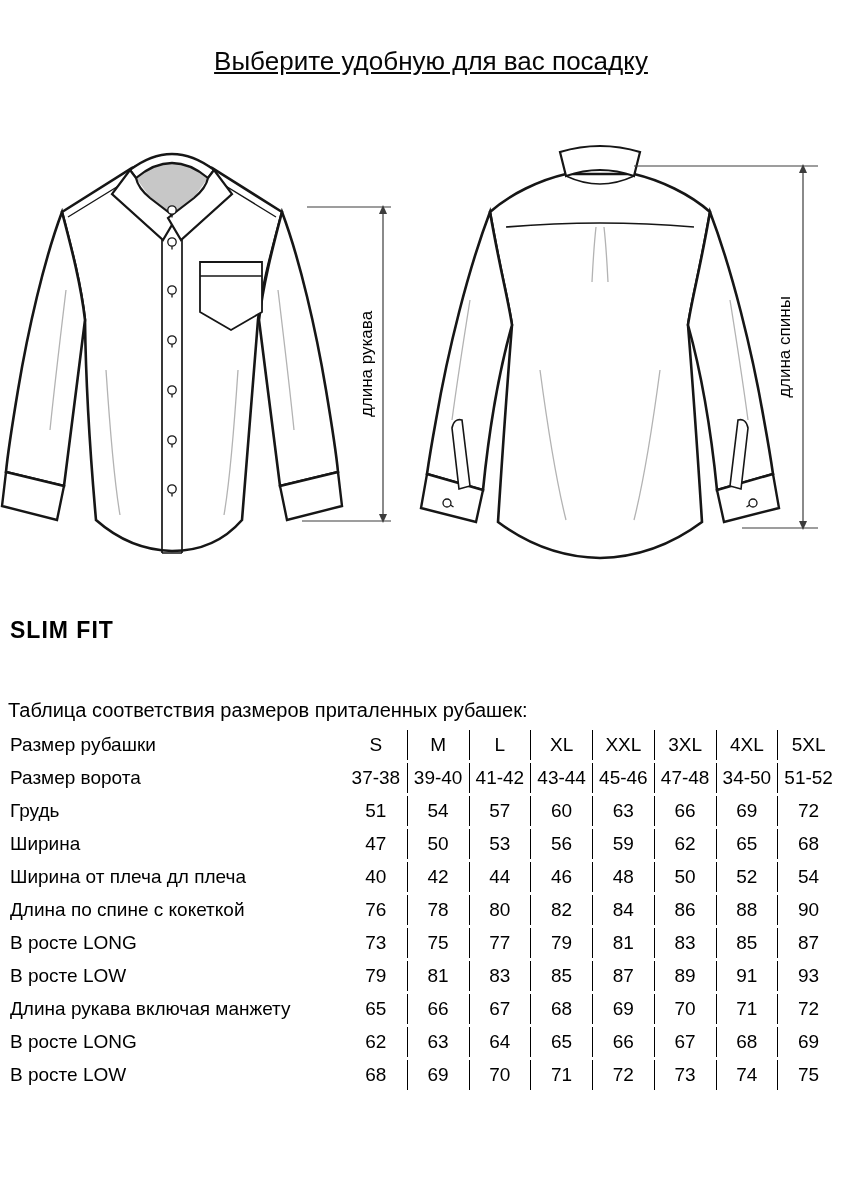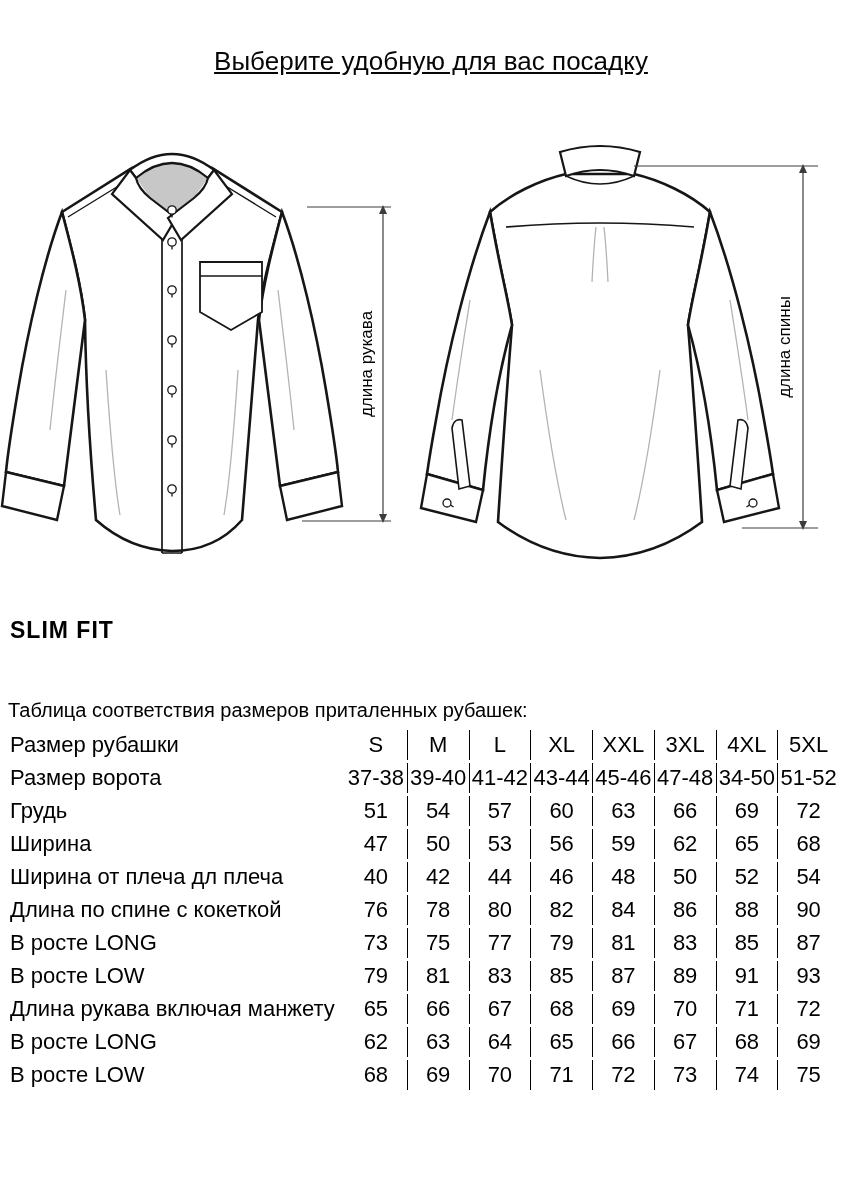--- a/index.html
+++ b/index.html
@@ -36,21 +36,21 @@
   }
   .fit-subtitle{
     position:absolute;top:655px;left:8px;
     font-size:20px;font-weight:400;margin-top:44px;
   }
   .size-table{
     position:absolute;top:727px;left:8px;
     width:831px;
     border-collapse:separate;border-spacing:0 3px;
     table-layout:fixed;
-    font-size:22px;color:#000;
+    font-size:19px;color:#000;
   }
   .size-table td{height:30px;padding:0;vertical-align:middle;}
   .size-table td.label{width:335px;text-align:left;padding-left:2px;}
   .size-table td.num{text-align:center;}
   .size-table td.num + td.num{border-left:1.4px solid #000;}
 </style>
 </head>
 <body>
 
 <div class="page">

